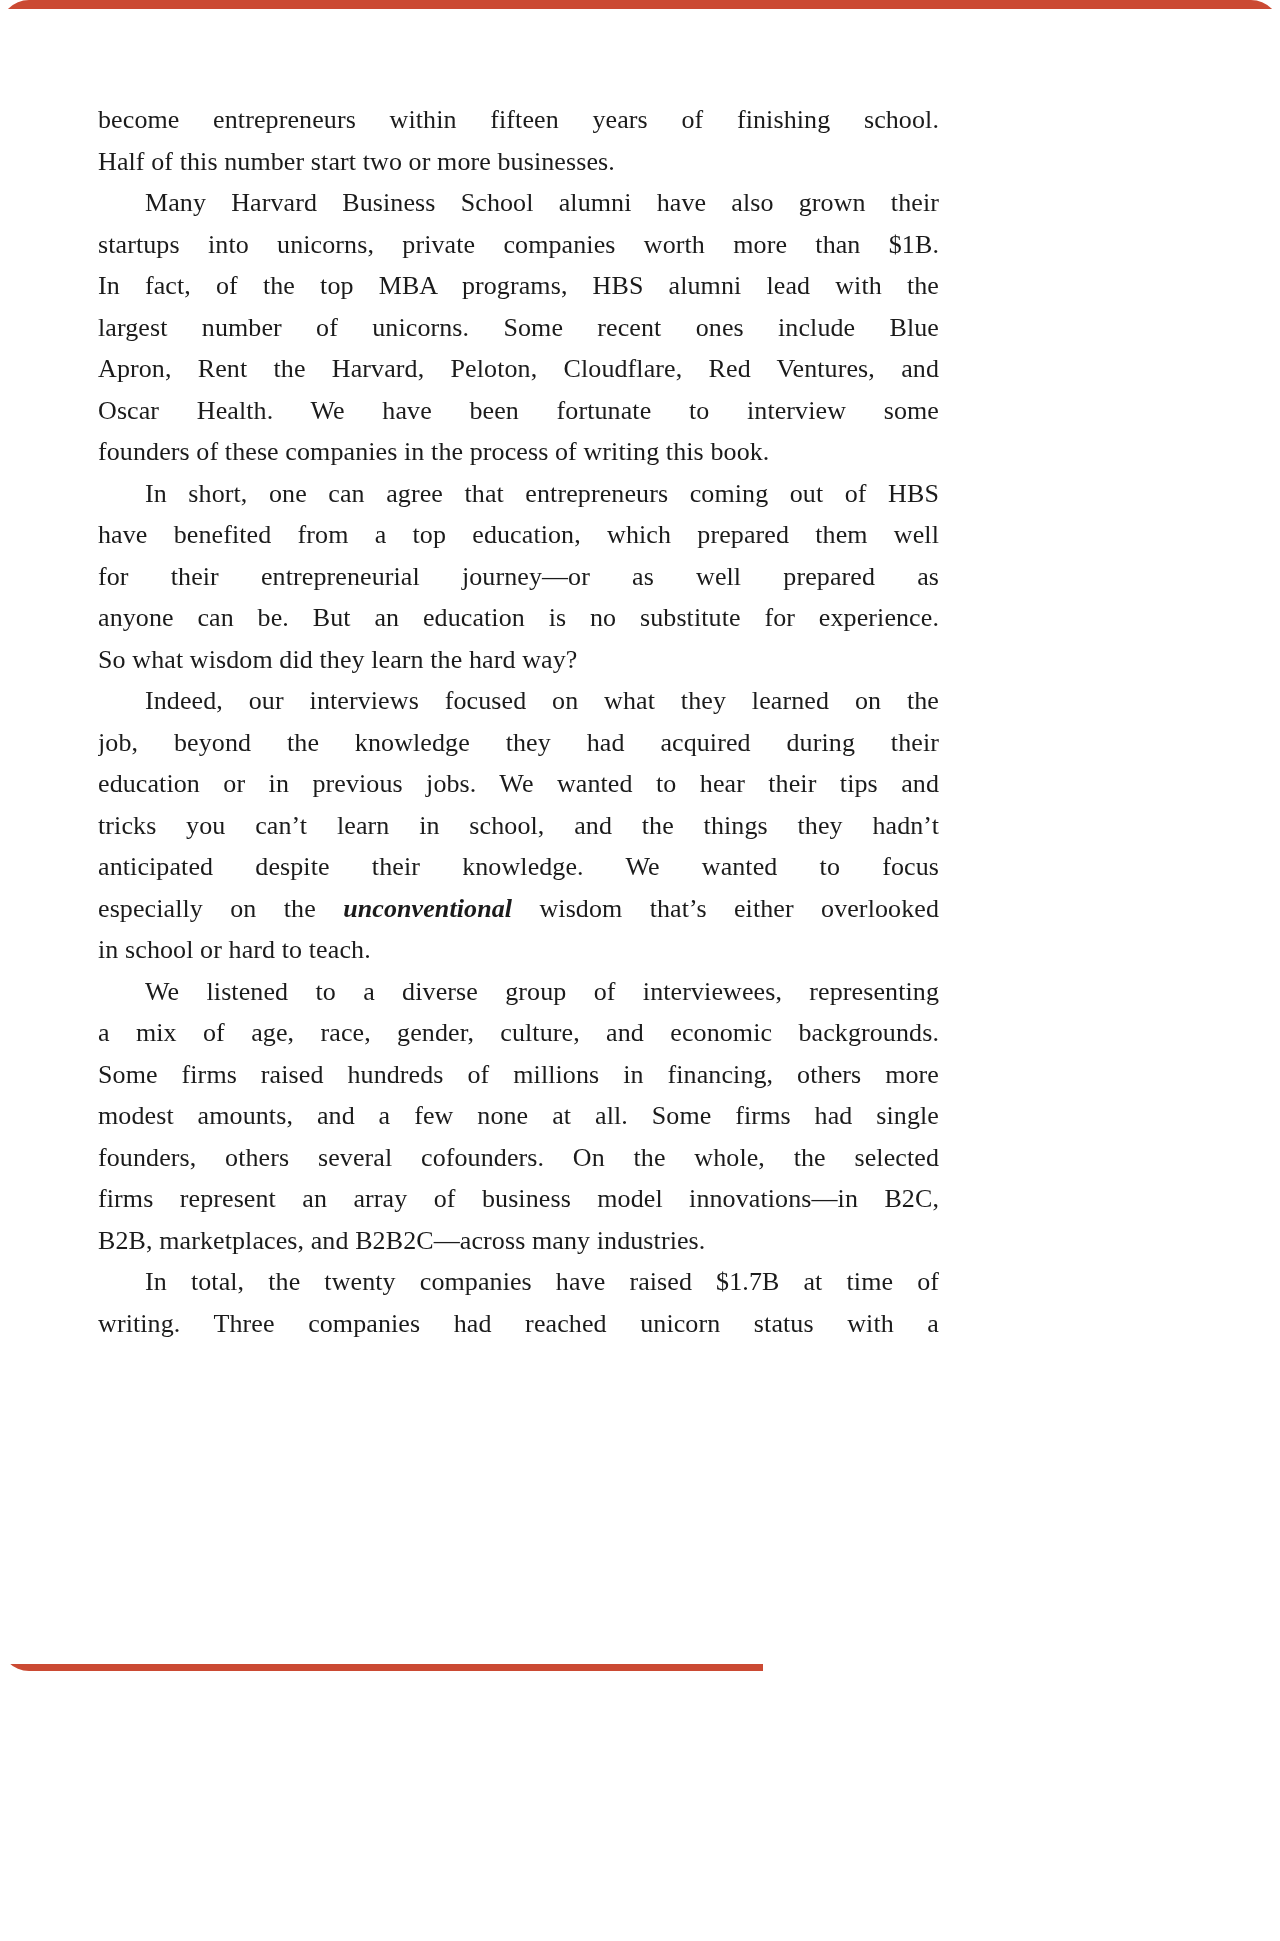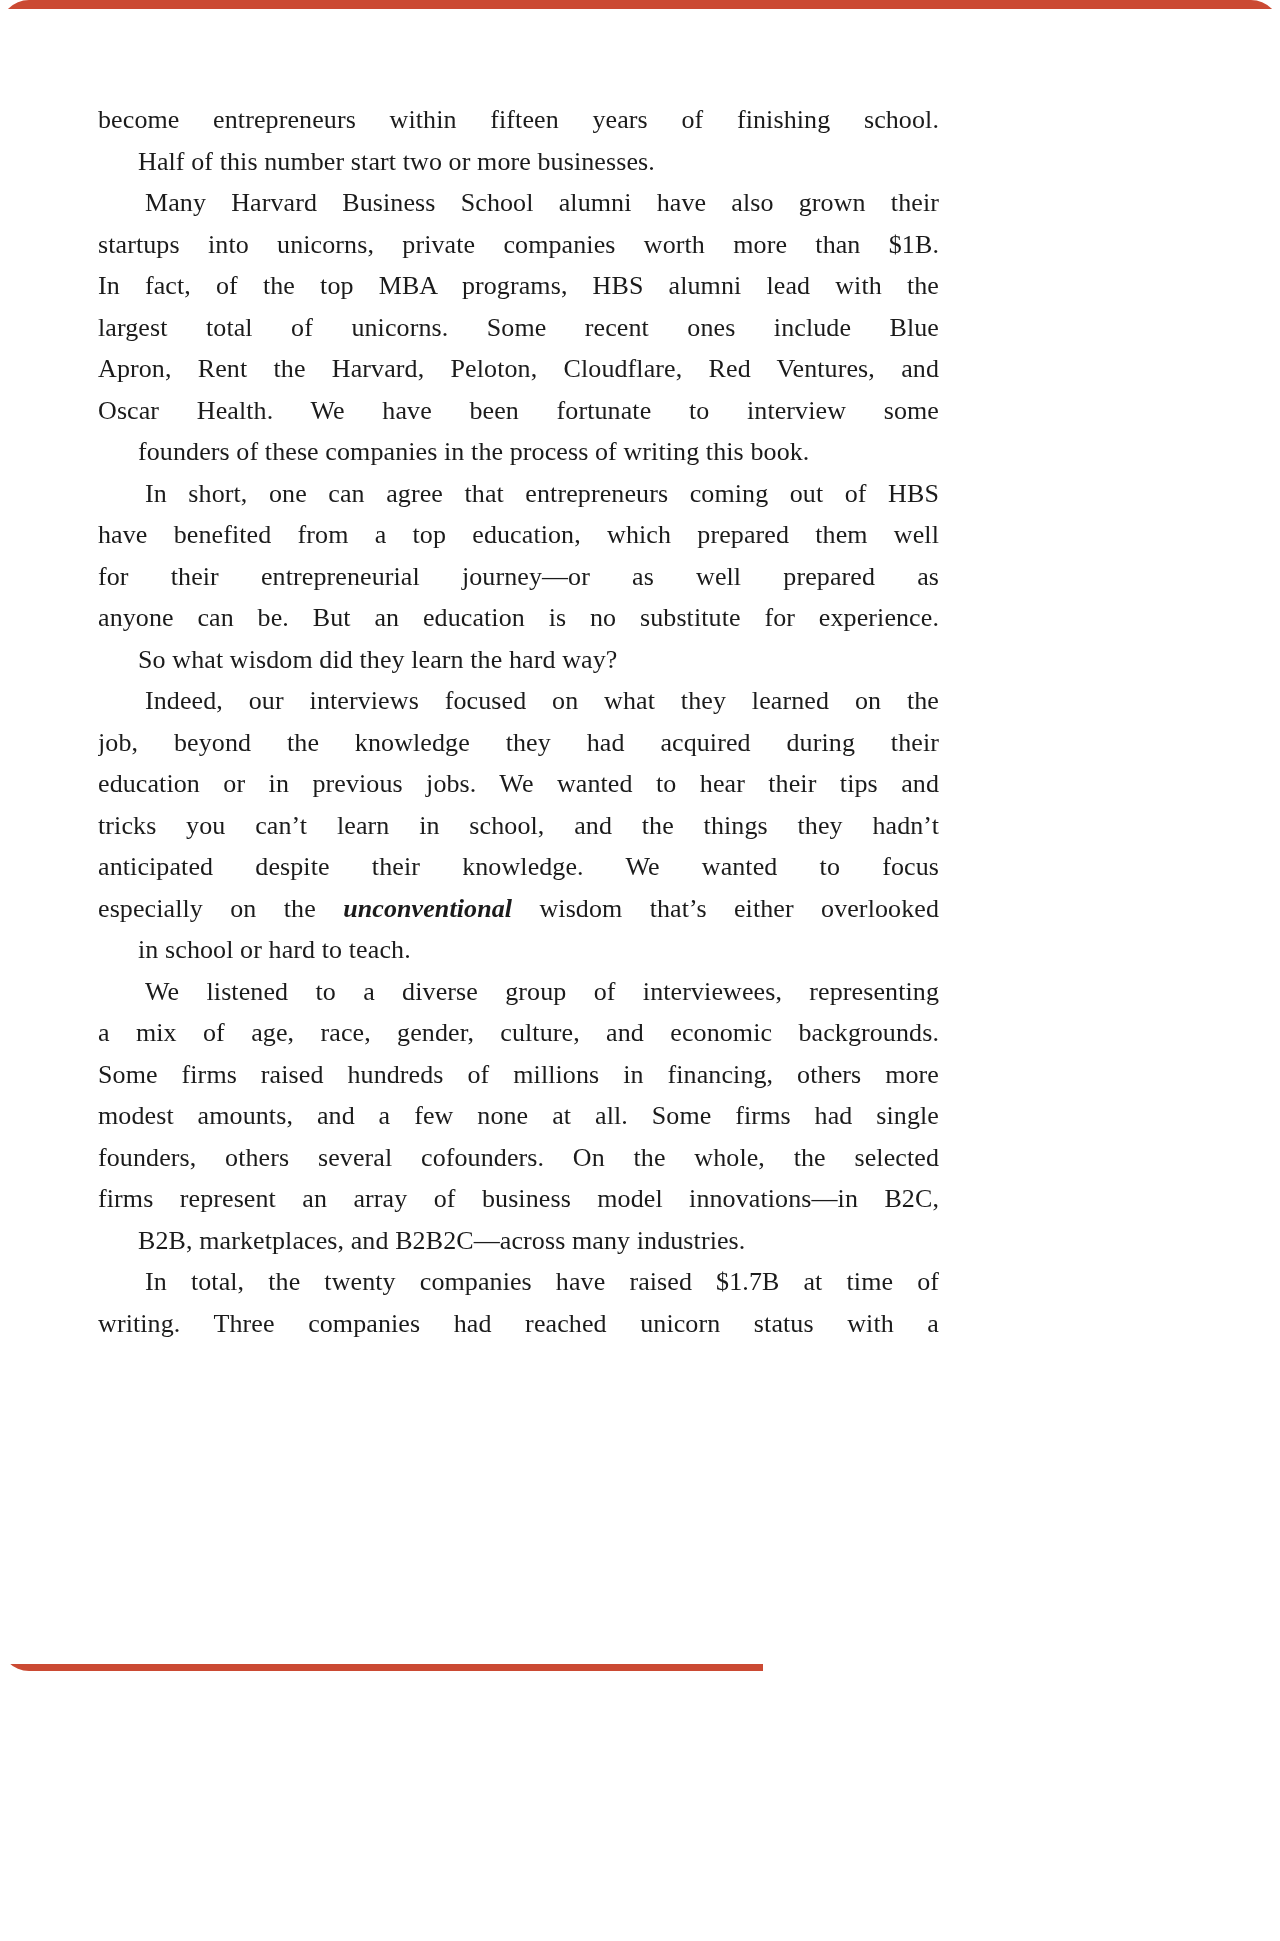--- a/index.html
+++ b/index.html
@@ -37,21 +37,21 @@
     letter-spacing: 0.1px;
   }
   .paragraph { margin: 0; padding: 0; }
   .line {
     text-align: justify;
     text-align-last: justify;
     white-space: normal;
     height: 41.5px;
     overflow: hidden;
   }
-  .line.last { text-align-last: left; margin-left: 40px; }
+  .line.last { text-align-last: left; }
   .line.indent { text-indent: 47px; }
   .it { font-style: italic; font-weight: bold; }
   .copyright {
     position: absolute;
     top: 1903px;
     right: 15px;
     font-family: "Liberation Sans", "DejaVu Sans", sans-serif;
     font-size: 15.5px;
     letter-spacing: 0.2px;
     color: #b9b9b9;
@@ -64,21 +64,21 @@
   <div class="scan-bar-top" style="background: rgb(203, 74, 51);"></div>
   <div class="text-block" style="color: rgb(27, 27, 27);">
       <div class="paragraph">
         <div class="line"><span>become entrepreneurs within fifteen years of finishing school.</span></div>
         <div class="line last"><span>Half of this number start two or more businesses.</span></div>
       </div>
       <div class="paragraph">
         <div class="line indent"><span>Many Harvard Business School alumni have also grown their</span></div>
         <div class="line"><span>startups into unicorns, private companies worth more than $1B.</span></div>
         <div class="line"><span>In fact, of the top MBA programs, HBS alumni lead with the</span></div>
-        <div class="line"><span>largest total of unicorns. Some recent ones include Blue</span></div>
+        <div class="line"><span>largest number of unicorns. Some recent ones include Blue</span></div>
         <div class="line"><span>Apron, Rent the Harvard, Peloton, Cloudflare, Red Ventures, and</span></div>
         <div class="line"><span>Oscar Health. We have been fortunate to interview some</span></div>
         <div class="line last"><span>founders of these companies in the process of writing this book.</span></div>
       </div>
       <div class="paragraph">
         <div class="line indent"><span>In short, one can agree that entrepreneurs coming out of HBS</span></div>
         <div class="line"><span>have benefited from a top education, which prepared them well</span></div>
         <div class="line"><span>for their entrepreneurial journey—or as well prepared as</span></div>
         <div class="line"><span>anyone can be. But an education is no substitute for experience.</span></div>
         <div class="line last"><span>So what wisdom did they learn the hard way?</span></div>

